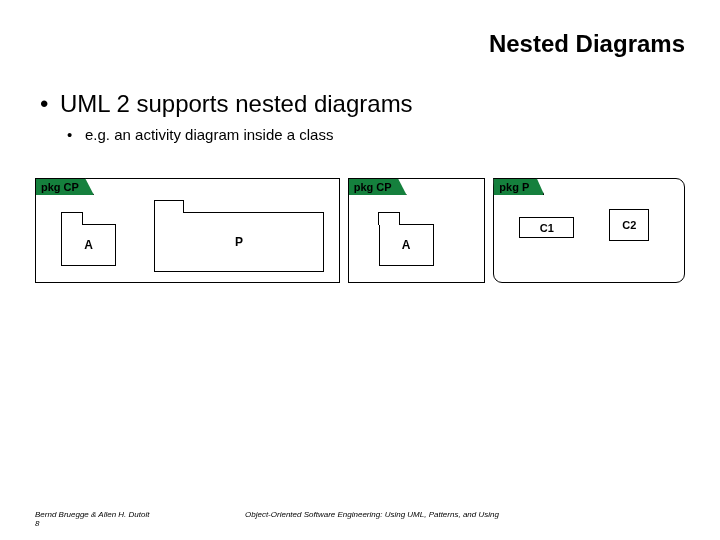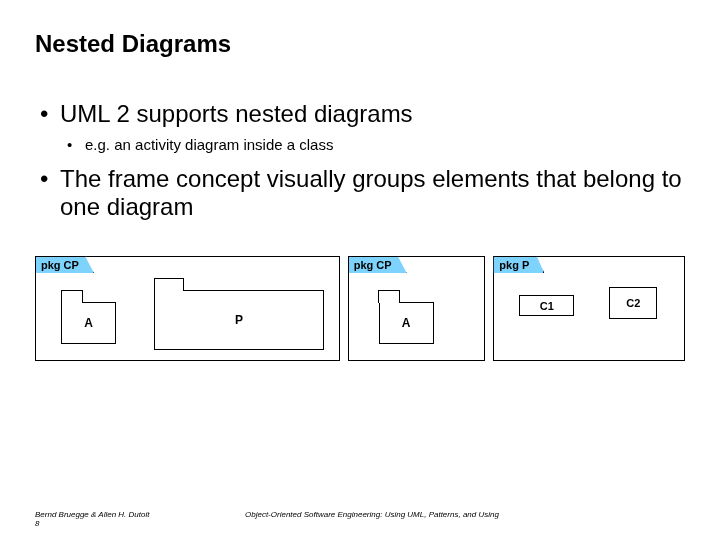--- a/index.html
+++ b/index.html
@@ -7,40 +7,40 @@
     width: 720px;
     height: 540px;
     background: #fff;
     font-family: Verdana, Geneva, sans-serif;
     position: relative;
     padding: 30px 35px 0 35px;
   }
   .title {
     font-size: 24px;
     font-weight: bold;
-    margin-bottom: 42px;
+    margin-bottom: 32px;
+    text-align: right;
   }
   .bullets {
     padding-left: 25px;
   }
   .bullet-l1 {
     font-size: 24px;
     margin-bottom: 8px;
     position: relative;
   }
   .bullet-l1::before {
     content: "•";
     position: absolute;
     left: -20px;
     top: 0;
   }
   .bullet-l2 {
     font-size: 15px;
     margin-left: 25px;
-    margin-bottom: 12px;
     position: relative;
   }
   .bullet-l2::before {
     content: "•";
     position: absolute;
     left: -18px;
     top: 0;
   }
   .diagram-row {
     display: flex;
@@ -52,29 +52,29 @@
     border: 1.5px solid #000;
     position: relative;
     background: #fff;
   }
   .frame-tab {
     position: absolute;
     top: -1px;
     left: -1px;
     border: 1.5px solid #000;
     border-bottom: none;
-    background: #7dd3fc;
+    background: #15803d;
     padding: 2px 14px 2px 5px;
     font-size: 11px;
     font-weight: bold;
     clip-path: polygon(0 0, 85% 0, 100% 100%, 0 100%);
   }
   .frame1 { width: 310px; height: 105px; }
   .frame2 { width: 140px; height: 105px; }
-  .frame3 { width: 195px; height: 105px; }
+  .frame3 { width: 195px; height: 105px; border-radius: 9px; }
   .pkg {
     position: absolute;
     border: 1.5px solid #000;
   }
   .pkg-tab {
     position: absolute;
     top: -13px;
     left: -1.5px;
     width: 22px;
     height: 13px;
@@ -104,42 +104,41 @@
     font-weight: bold;
   }
   
   .f1-pkgA { left: 25px; top: 45px; width: 55px; height: 42px; }
   .f1-pkgP { left: 118px; top: 33px; width: 170px; height: 60px; }
   .f1-pkgP .pkg-tab { width: 30px; }
   
   .f2-pkgA { left: 30px; top: 45px; width: 55px; height: 42px; }
   
   .f3-c1 { left: 25px; top: 38px; width: 55px; height: 21px; }
-  .f3-c2 { left: 115px; top: 30px; width: 48px; height: 32px; }
+  .f3-c2 { left: 115px; top: 30px; width: 40px; height: 32px; }
   .footer {
     position: absolute;
     bottom: 12px;
     left: 35px;
     right: 35px;
     display: flex;
     font-size: 8px;
     font-style: italic;
   }
   .footer-left { width: 200px; }
   .footer-center { flex: 1; text-align: left; padding-left: 10px; }
 </style>
 </head>
 <body>
 
 <div class="title">Nested Diagrams</div>
 
 <div class="bullets">
   <div class="bullet-l1">UML 2 supports nested diagrams</div>
   <div class="bullet-l2">e.g. an activity diagram inside a class</div>
-  <div class="bullet-l1">The frame concept visually groups elements that belong to one diagram</div>
 </div>
 
 <div class="diagram-row">
 
   <div class="frame frame1">
     <div class="frame-tab">pkg CP</div>
     <div class="pkg f1-pkgA">
       <div class="pkg-tab"></div>
       <div class="pkg-label">A</div>
     </div>

